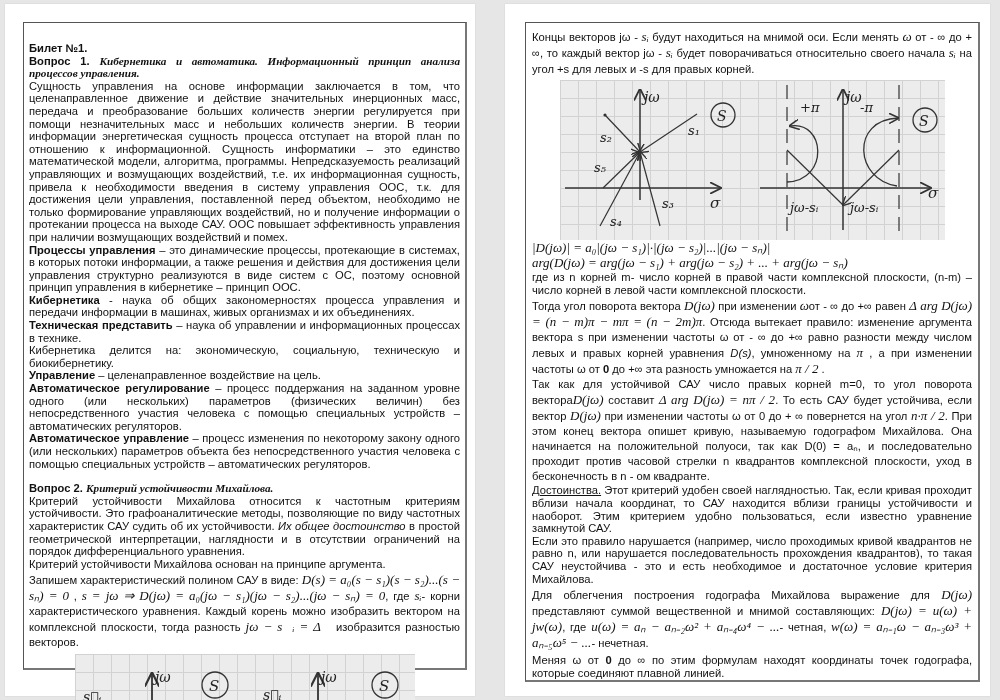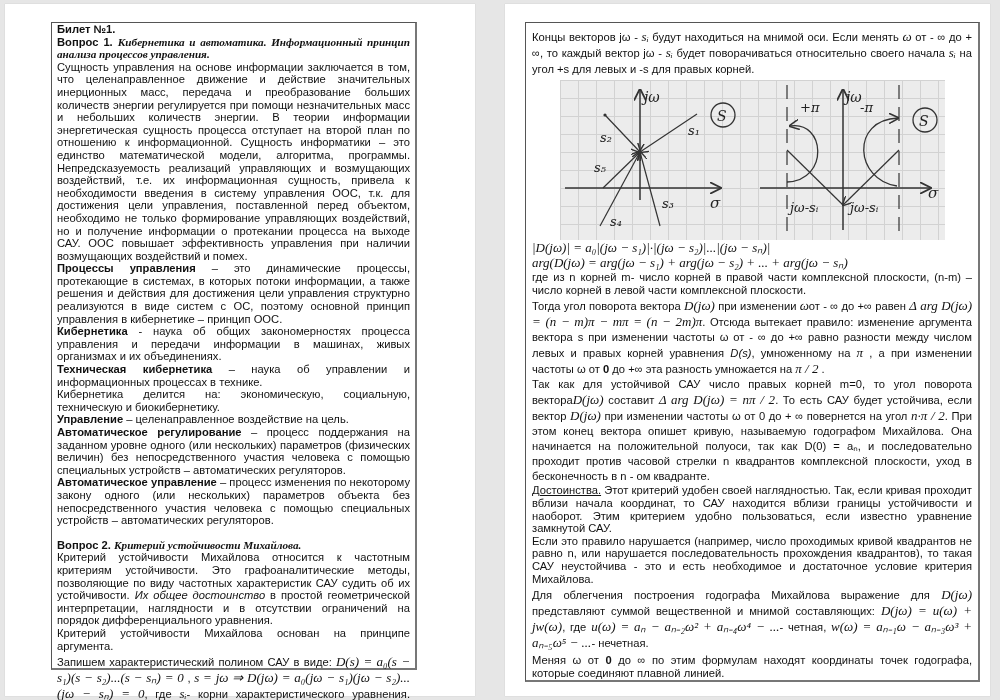--- a/index.html
+++ b/index.html
@@ -13,21 +13,21 @@
   .page {
     position:absolute; top:4px; height:692px; background:#fff;
     box-shadow:0 0 1px #bbb;
   }
   #page-left { left:5px; width:470px; }
   #page-right { left:505px; width:485px; }
   .frame {
     position:absolute; border:1px solid #555; border-right:2px solid #777; border-bottom:2px solid #777;
     box-sizing:border-box; background:#fff;
   }
-  #page-left .frame { left:18px; top:18px; width:366px; height:648px; padding:0 5px;margin-left:28px; }
+  #page-left .frame { left:18px; top:18px; width:444px; height:648px; padding:19px 5px; }
   #page-right .frame { left:20px; top:18px; width:455px; height:660px; padding:6px 6px; }
 
   .txt { font-size:11.2px; line-height:12.6px; text-align:justify; margin:0; }
   .txt b { font-weight:bold; }
   .it-serif { font-family:"Liberation Serif", serif; font-style:italic; font-weight:bold; }
   .ital { font-style:italic; }
   .math { font-family:Liberation Serif, serif; font-style:italic; font-size:13px; }
   .ul { text-decoration:underline; }
   .gap { height:12px; }
   .fline { display:block; margin:2px 0; }
@@ -48,21 +48,21 @@
 <body>
 
 <div class="page" id="page-left">
   <div class="frame">
     <p class="txt"><b>Билет №1.</b></p>
     <p class="txt"><b>Вопрос 1.</b> <span class="it-serif">Кибернетика и автоматика. Информационный принцип анализа процессов управления.</span></p>
     <p class="txt">Сущность управления на основе информации заключается в том, что целенаправленное движение и действие значительных инерционных масс, передача и преобразование больших количеств энергии регулируется при помощи незначительных масс и небольших количеств энергии. В теории информации энергетическая сущность процесса отступает на второй план по отношению к информационной. Сущность информатики – это единство математической модели, алгоритма, программы. Непредсказуемость реализаций управляющих и возмущающих воздействий, т.е. их информационная сущность, привела к необходимости введения в систему управления ООС, т.к. для достижения цели управления, поставленной перед объектом, необходимо не только формирование управляющих воздействий, но и получение информации о протекании процесса на выходе САУ. ООС повышает эффективность управления при наличии возмущающих воздействий и помех.</p>
     <div id="defs">
         <p class="txt"><b>Процессы управления</b><span> – это динамические процессы, протекающие в системах, в которых потоки информации, а также решения и действия для достижения цели управления структурно реализуются в виде систем с ОС, поэтому основной принцип управления в кибернетике – принцип ООС.</span></p>
         <p class="txt"><b>Кибернетика</b><span>  - наука об общих закономерностях процесса управления и передачи информации в машинах, живых организмах и их объединениях.</span></p>
-        <p class="txt"><b>Техническая кибернетика</b><span> – наука об управлении и информационных процессах в технике.</span></p>
+        <p class="txt"><b>Техническая представить</b><span> – наука об управлении и информационных процессах в технике.</span></p>
         <p class="txt"><span>Кибернетика делится на: экономическую, социальную, техническую и биокибернетику.</span></p>
         <p class="txt"><b>Управление</b><span> – целенаправленное воздействие на цель.</span></p>
         <p class="txt"><b>Автоматическое регулирование</b><span> – процесс поддержания на заданном уровне одного (или нескольких) параметров (физических величин) без непосредственного участия человека с помощью специальных устройств – автоматических регуляторов.</span></p>
         <p class="txt"><b>Автоматическое управление</b><span> – процесс изменения по некоторому закону одного (или нескольких) параметров объекта без непосредственного участия человека с помощью специальных устройств – автоматических регуляторов.</span></p>
       </div>
     <div class="gap"></div>
     <p class="txt"><b>Вопрос 2.</b> <span class="it-serif">Критерий устойчивости Михайлова.</span></p>
     <p class="txt"><span>Критерий устойчивости Михайлова относится к частотным критериям устойчивости. Это графоаналитические методы, позволяющие по виду частотных характеристик САУ судить об их устойчивости. </span><span class="ital">Их общее достоинство</span><span> в простой геометрической интерпретации, наглядности и в отсутствии ограничений на порядок дифференциального уравнения.</span></p>
     <p class="txt">Критерий устойчивости Михайлова основан на принципе аргумента.</p>
     <p class="txt" style="line-height:15px;margin-top:2px">

